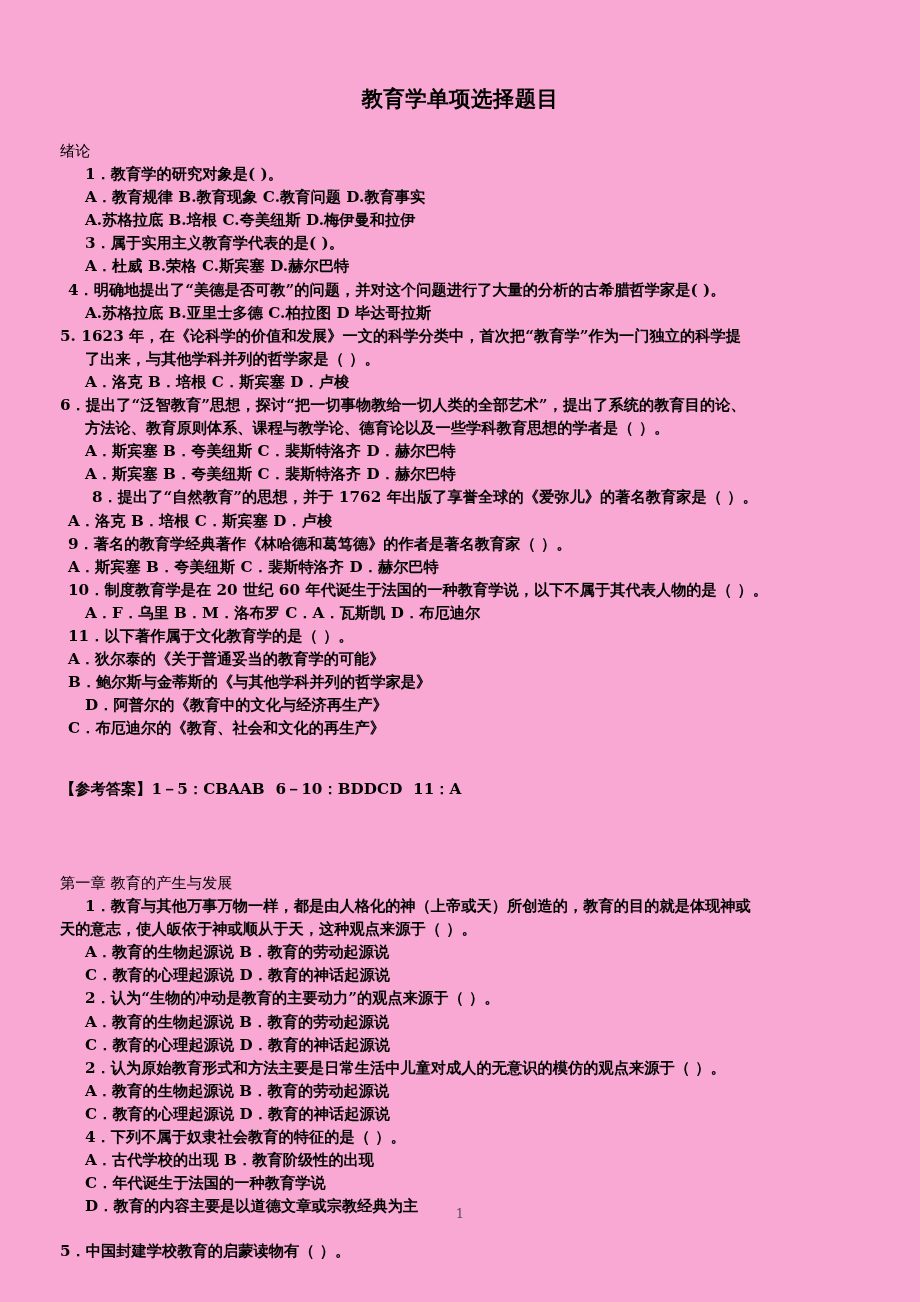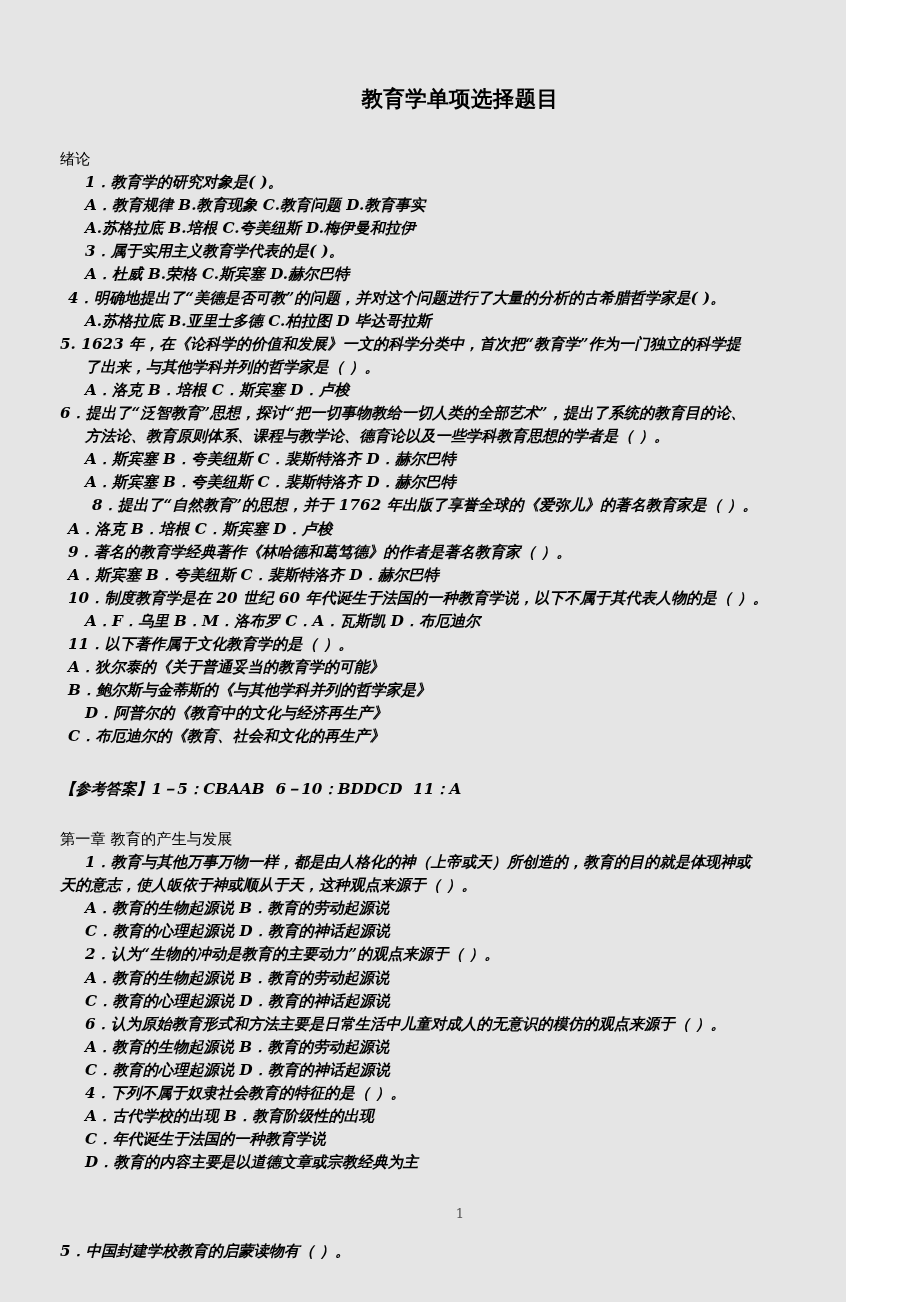--- a/index.html
+++ b/index.html
@@ -7,56 +7,56 @@
     margin: 0;
     padding: 0;
     background: #ffffff;
   }
   body {
     font-family: "DejaVu Serif", "Liberation Serif", serif;
     color: #000000;
   }
   #page {
     position: relative;
-    width: 846px;
+    width: 920px;
     height: 1302px;
-    background: #e5e5e5;
+    background: #f9a8d4;
     overflow: hidden;
     box-sizing: border-box;
   }
   .doc-title {
     position: absolute;
     left: 0;
     top: 86px;
     width: 920px;
     text-align: center;
     font-family: "DejaVu Sans", "Liberation Sans", sans-serif;
     font-weight: bold;
     font-size: 21.5px;
     letter-spacing: 0.4px;
     line-height: 1.2;
   }
   .body-block {
     position: absolute;
     left: 60px;
     width: 806px;
   }
-  #block-intro { top: 148px; }
+  #block-intro { top: 140px; }
   #block-answer { top: 778px; }
-  #block-ch1 { top: 828px; }
+  #block-ch1 { top: 872px; }
   #block-tail { top: 1240px; }
 
   .line {
     font-size: 15.2px;
     line-height: 23.1px;
     white-space: pre-wrap;
     font-family: "DejaVu Serif", "Liberation Serif", serif;
     letter-spacing: 0.05px;
   }
-  .line.bold { font-weight: bold; font-style: italic; }
+  .line.bold { font-weight: bold; }
   .line.plain { font-weight: normal; }
 
   
   .i0  { padding-left: 0px; }
   .i1  { padding-left: 8px; }
   .i2  { padding-left: 25px; }
   .i3  { padding-left: 32px; }
 
   .page-number {
     position: absolute;
@@ -114,21 +114,21 @@
   <div class="body-block" id="block-ch1">
     <div class="line plain i0">第一章 教育的产生与发展</div>
     <div id="ch1-lines">
         <div class="line bold i2">1．教育与其他万事万物一样，都是由人格化的神（上帝或天）所创造的，教育的目的就是体现神或</div>
         <div class="line bold i0">天的意志，使人皈依于神或顺从于天，这种观点来源于（ ）。</div>
         <div class="line bold i2">A．教育的生物起源说 B．教育的劳动起源说</div>
         <div class="line bold i2">C．教育的心理起源说 D．教育的神话起源说</div>
         <div class="line bold i2">2．认为“生物的冲动是教育的主要动力”的观点来源于（ ）。</div>
         <div class="line bold i2">A．教育的生物起源说 B．教育的劳动起源说</div>
         <div class="line bold i2">C．教育的心理起源说 D．教育的神话起源说</div>
-        <div class="line bold i2">6．认为原始教育形式和方法主要是日常生活中儿童对成人的无意识的模仿的观点来源于（ ）。</div>
+        <div class="line bold i2">2．认为原始教育形式和方法主要是日常生活中儿童对成人的无意识的模仿的观点来源于（ ）。</div>
         <div class="line bold i2">A．教育的生物起源说 B．教育的劳动起源说</div>
         <div class="line bold i2">C．教育的心理起源说 D．教育的神话起源说</div>
         <div class="line bold i2">4．下列不属于奴隶社会教育的特征的是（ ）。</div>
         <div class="line bold i2">A．古代学校的出现 B．教育阶级性的出现</div>
         <div class="line bold i2">C．年代诞生于法国的一种教育学说</div>
         <div class="line bold i2">D．教育的内容主要是以道德文章或宗教经典为主</div>
       </div>
   </div>
 
   <div class="body-block" id="block-tail">

